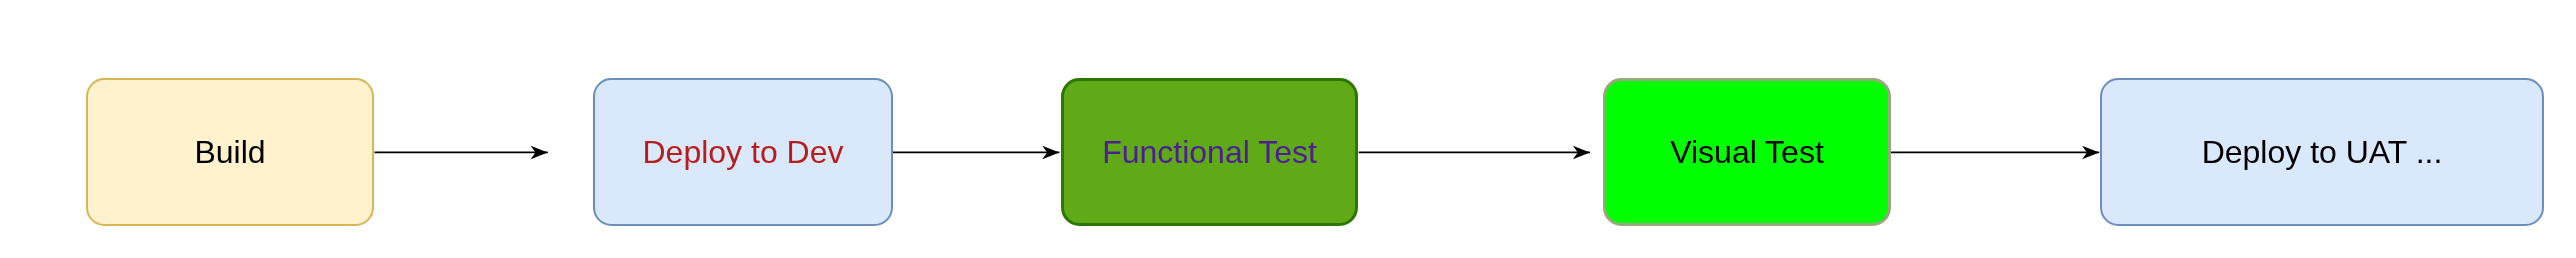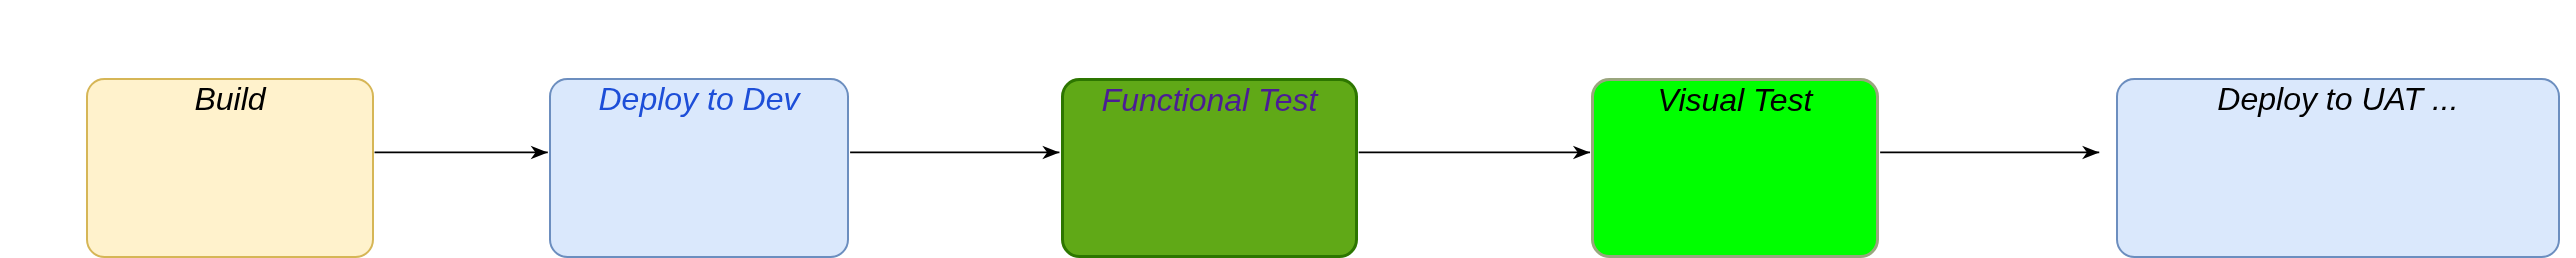--- a/index.html
+++ b/index.html
@@ -11,33 +11,32 @@
     position: relative;
     width: 2576px;
     height: 259px;
     background: #ffffff;
     font-family: "Liberation Sans", sans-serif;
     overflow: hidden;
   }
   .node {
     position: absolute;
     top: 78px;
-    height: 180px;
+    height: 148px;
     box-sizing: border-box;
     border-style: solid;
     border-width: 2.4px;
     border-radius: 18.4px;
     display: flex;
-    align-items: flex-start;
+    align-items: center;
     justify-content: center;
     font-size: 32px;
     line-height: 1.2;
     text-align: center;
     white-space: nowrap;
-    font-style: italic;
   }
   .node-1 { left: 86px;  width: 288px; }
   .node-2 { left: 549px;  width: 300px; }
   .node-3 { left: 1061px; width: 297px; border-width: 3.1px; }
   .node-4 { left: 1591px; width: 288px; border-width: 3.1px; }
   .node-5 { left: 2100px; width: 444px; }
   .edges {
     position: absolute;
     left: 0;
     top: 0;
@@ -61,30 +60,30 @@
     <line class="edge" x1="612" y1="249" x2="895" y2="249" stroke-width="3" marker-end="url(#arrowhead)" stroke="#000000"></line>
     <line class="edge" x1="1389" y1="249" x2="1731" y2="249" stroke-width="3" marker-end="url(#arrowhead)" stroke="#000000"></line>
     <line class="edge" x1="2220" y1="249" x2="2598" y2="249" stroke-width="3" marker-end="url(#arrowhead)" stroke="#000000"></line>
     <line class="edge" x1="3072" y1="249" x2="3430" y2="249" stroke-width="3" marker-end="url(#arrowhead)" stroke="#000000"></line>
   </svg>
 
   <div class="node node-1" style="background: rgb(255, 242, 204); border-color: rgb(214, 182, 86); color: rgb(0, 0, 0);">
     <span>Build</span>
   </div>
 
-  <div class="node node-2" style="background: rgb(218, 232, 252); border-color: rgb(108, 142, 191); color: #1d4ed8;">
+  <div class="node node-2" style="background: rgb(218, 232, 252); border-color: rgb(108, 142, 191); color: #b91c1c; margin-left: 44px;">
     <span>Deploy to Dev</span>
   </div>
 
   <div class="node node-3" style="background: rgb(96, 169, 23); border-color: rgb(45, 118, 0); color: #4c1d95;">
     <span>Functional Test</span>
   </div>
 
-  <div class="node node-4" style="background: rgb(0, 255, 0); border-color: rgb(154, 166, 126); color: rgb(0, 0, 0);">
+  <div class="node node-4" style="background: rgb(0, 255, 0); border-color: rgb(154, 166, 126); color: rgb(0, 0, 0); margin-left: 12px;">
     <span>Visual Test</span>
   </div>
 
-  <div class="node node-5" style="background: rgb(218, 232, 252); border-color: rgb(108, 142, 191); color: rgb(0, 0, 0); margin-left: 16px;">
+  <div class="node node-5" style="background: rgb(218, 232, 252); border-color: rgb(108, 142, 191); color: rgb(0, 0, 0);">
     <span>Deploy to UAT ...</span>
   </div>
 
 </div>
 
 
 </body></html>

